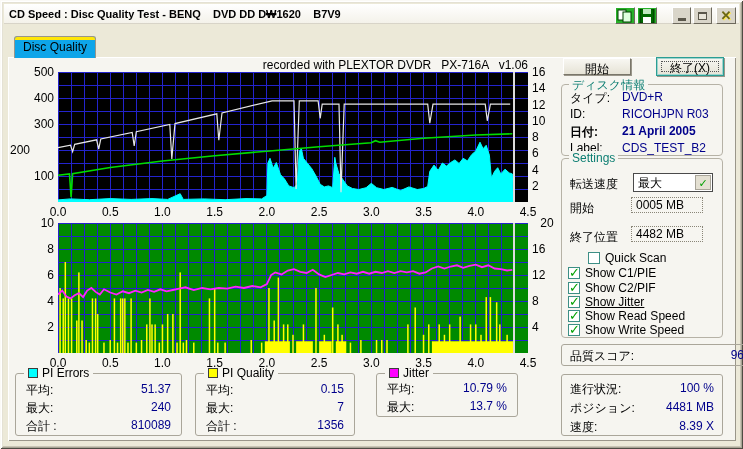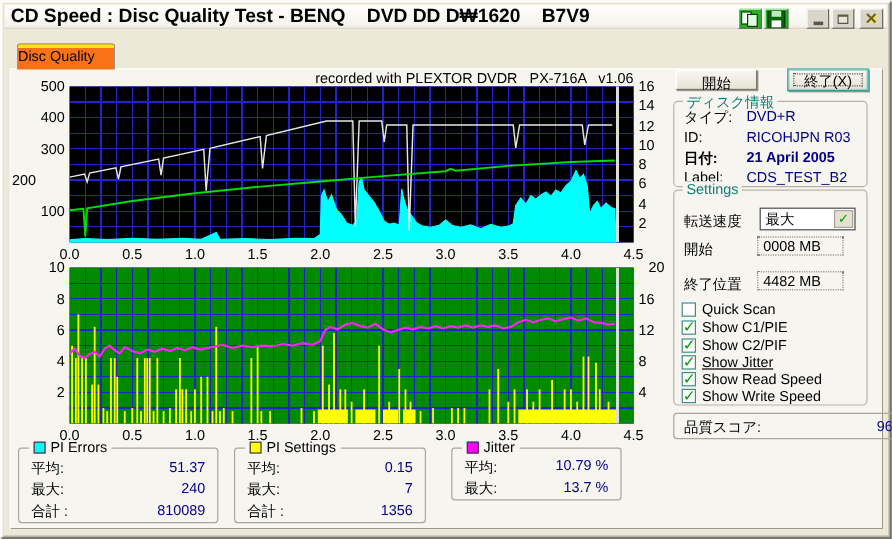--- a/index.html
+++ b/index.html
@@ -5,27 +5,27 @@
   html,body{margin:0;padding:0;background:#777;}
   *{box-sizing:border-box;}
   .window{
     position:relative;width:743px;height:449px;background:#ece9d8;
     font-family:"Liberation Sans","DejaVu Sans",sans-serif;font-size:12px;color:#000;
     box-shadow:inset 1px 1px 0 #fbfaf6,inset -1px -1px 0 #50four;
     box-shadow:inset 1px 1px 0 #fbfaf6,inset -1px -1px 0 #4f4b43,inset 2px 2px 0 #ffffff,inset -2px -2px 0 #a8a494,inset 3px 3px 0 #e4e1d4,inset -3px -3px 0 #c8c4b4;
     overflow:hidden;
   }
   .titlebar{position:absolute;left:4px;top:4px;width:735px;height:20px;background:linear-gradient(#ffffff,#f4f2ea);border-bottom:1px solid #d8d4c8;display:flex;align-items:center;padding-left:5px;}
-  .titlebar .title{font-weight:bold;white-space:pre;font-size:16px;}
+  .titlebar .title{font-weight:bold;white-space:pre;font-size:11px;}
   .tbtn{position:absolute;top:3px;height:17px;border:1px solid;border-color:#fff #6c685c #6c685c #fff;background:#d9d5c9;display:flex;align-items:center;justify-content:center;padding:0;}
   .tbtn.green{background:#28b028;}
   .glyph-min{display:block;width:8px;height:3px;background:#5a564a;margin-top:8px;}
   .glyph-max{display:block;width:9px;height:8px;border:1px solid #5a564a;border-top-width:2px;background:#e8e4d8;}
   .glyph-x{color:#6a6618;font-weight:bold;font-size:13px;line-height:13px;text-shadow:1px 1px 0 #ffe84a;}
-  .tab{position:absolute;left:14px;top:36px;width:82px;height:22px;background:#f97316;border:1px solid #9a968a;border-bottom:none;border-radius:3px 3px 0 0;z-index:3;line-height:20px;}
+  .tab{position:absolute;left:14px;top:36px;width:82px;height:22px;background:#0ea5e9;border:1px solid #9a968a;border-bottom:none;border-radius:3px 3px 0 0;z-index:3;text-align:center;line-height:20px;}
   .tab::before{content:"";position:absolute;left:0;right:0;top:0;height:3px;background:#ffe60a;border-radius:2px 2px 0 0;}
   .tabpage{position:absolute;left:8px;top:57px;width:728px;height:384px;background:#f6f5f0;box-shadow:inset 1px 1px 0 #ffffff,inset -1px -1px 0 #9a968a;}
   .rec-header{position:absolute;left:120px;top:1px;width:400px;text-align:right;white-space:pre;font-size:12px;}
   .chart{position:absolute;width:470px;height:130px;}
   #chart-top{left:50px;top:15px;}
   #chart-bottom{left:50px;top:166px;}
   .tick{position:absolute;font-size:12px;color:#000;height:14px;line-height:14px;}
   
   .statbox{position:absolute;border:1px solid #aaa69a;border-radius:3px;background:transparent;}
   .statbox .boxtitle{position:absolute;top:-8px;left:8px;background:#f6f5f0;padding:0 4px;display:flex;align-items:center;gap:4px;}
@@ -297,21 +297,21 @@
         </div>
       <div class="srow" style="top:44px;">
           <span>合計 :</span>
           <span class="val">810089</span>
         </div>
     </div>
 
     <div class="statbox" style="left:187px;top:316px;width:160px;height:63px;">
       <div class="boxtitle">
         <span class="legend-sq" style="background: rgb(255, 255, 0);"></span>
-        <span>PI Settings</span>
+        <span>PI Quality</span>
       </div>
       <div class="srow" style="top:8px;">
           <span>平均:</span>
           <span class="val">0.15</span>
         </div>
       <div class="srow" style="top:26px;">
           <span>最大:</span>
           <span class="val">7</span>
         </div>
       <div class="srow" style="top:44px;">
@@ -360,24 +360,24 @@
     </div>
 
     <div class="group" style="left:553px;top:101px;width:162px;height:180px;">
       <span class="legend">Settings</span>
       <div style="position:absolute;left:8px;top:17px;">転送速度</div>
       <div class="combo" style="left:71px;top:14px;width:80px;height:19px;">
         <span class="cval">最大</span>
         <span class="arrow">✓</span>
       </div>
       <div style="position:absolute;left:8px;top:41px;">開始</div>
-      <div class="flatinput" style="left:69px;top:38px;width:72px;">0008 MB</div>
+      <div class="flatinput" style="left:69px;top:38px;width:72px;">0005 MB</div>
       <div style="position:absolute;left:8px;top:70px;">終了位置</div>
       <div class="flatinput" style="left:69px;top:67px;width:72px;">4482 MB</div>
-      <div class="checkrow" style="top:92px;">
+      <div class="checkrow" style="top:92px;margin-left:20px;">
           <span class="cb"></span>
           <span>Quick Scan</span>
         </div>
       <div class="checkrow" style="top:107px;">
           <span class="cb checked"></span>
           <span>Show C1/PIE</span>
         </div>
       <div class="checkrow" style="top:122px;">
           <span class="cb checked"></span>
           <span>Show C2/PIF</span>
@@ -396,20 +396,34 @@
         </div>
     </div>
 
     <div class="statbox" style="left:553px;top:287px;width:192px;height:22px;">
       <div class="qrow" style="top:3px;">
         <span>品質スコア:</span>
         <span class="val">96</span>
       </div>
     </div>
 
+    <div class="statbox" style="left:553px;top:317px;width:162px;height:62px;">
+      <div class="qrow" style="top:6px;">
+          <span>進行状況:</span>
+          <span class="val">100 %</span>
+        </div>
+      <div class="qrow" style="top:25px;">
+          <span>ポジション:</span>
+          <span class="val">4481 MB</span>
+        </div>
+      <div class="qrow" style="top:44px;">
+          <span>速度:</span>
+          <span class="val">8.39 X</span>
+        </div>
+    </div>
 
   <div class="tick" style="left: 2px; top: 112px; width: 44px; text-align: right;">100</div>
       <div class="tick" style="left: 2px; top: 86px; width: 44px; text-align: left;">200</div>
       <div class="tick" style="left: 2px; top: 60px; width: 44px; text-align: right;">300</div>
       <div class="tick" style="left: 2px; top: 34px; width: 44px; text-align: right;">400</div>
       <div class="tick" style="left: 2px; top: 8px; width: 44px; text-align: right;">500</div>
       <div class="tick" style="left: 524px; top: 121.75px; width: 30px; text-align: left;">2</div>
       <div class="tick" style="left: 524px; top: 105.5px; width: 30px; text-align: left;">4</div>
       <div class="tick" style="left: 524px; top: 89.25px; width: 30px; text-align: left;">6</div>
       <div class="tick" style="left: 524px; top: 73px; width: 30px; text-align: left;">8</div>

